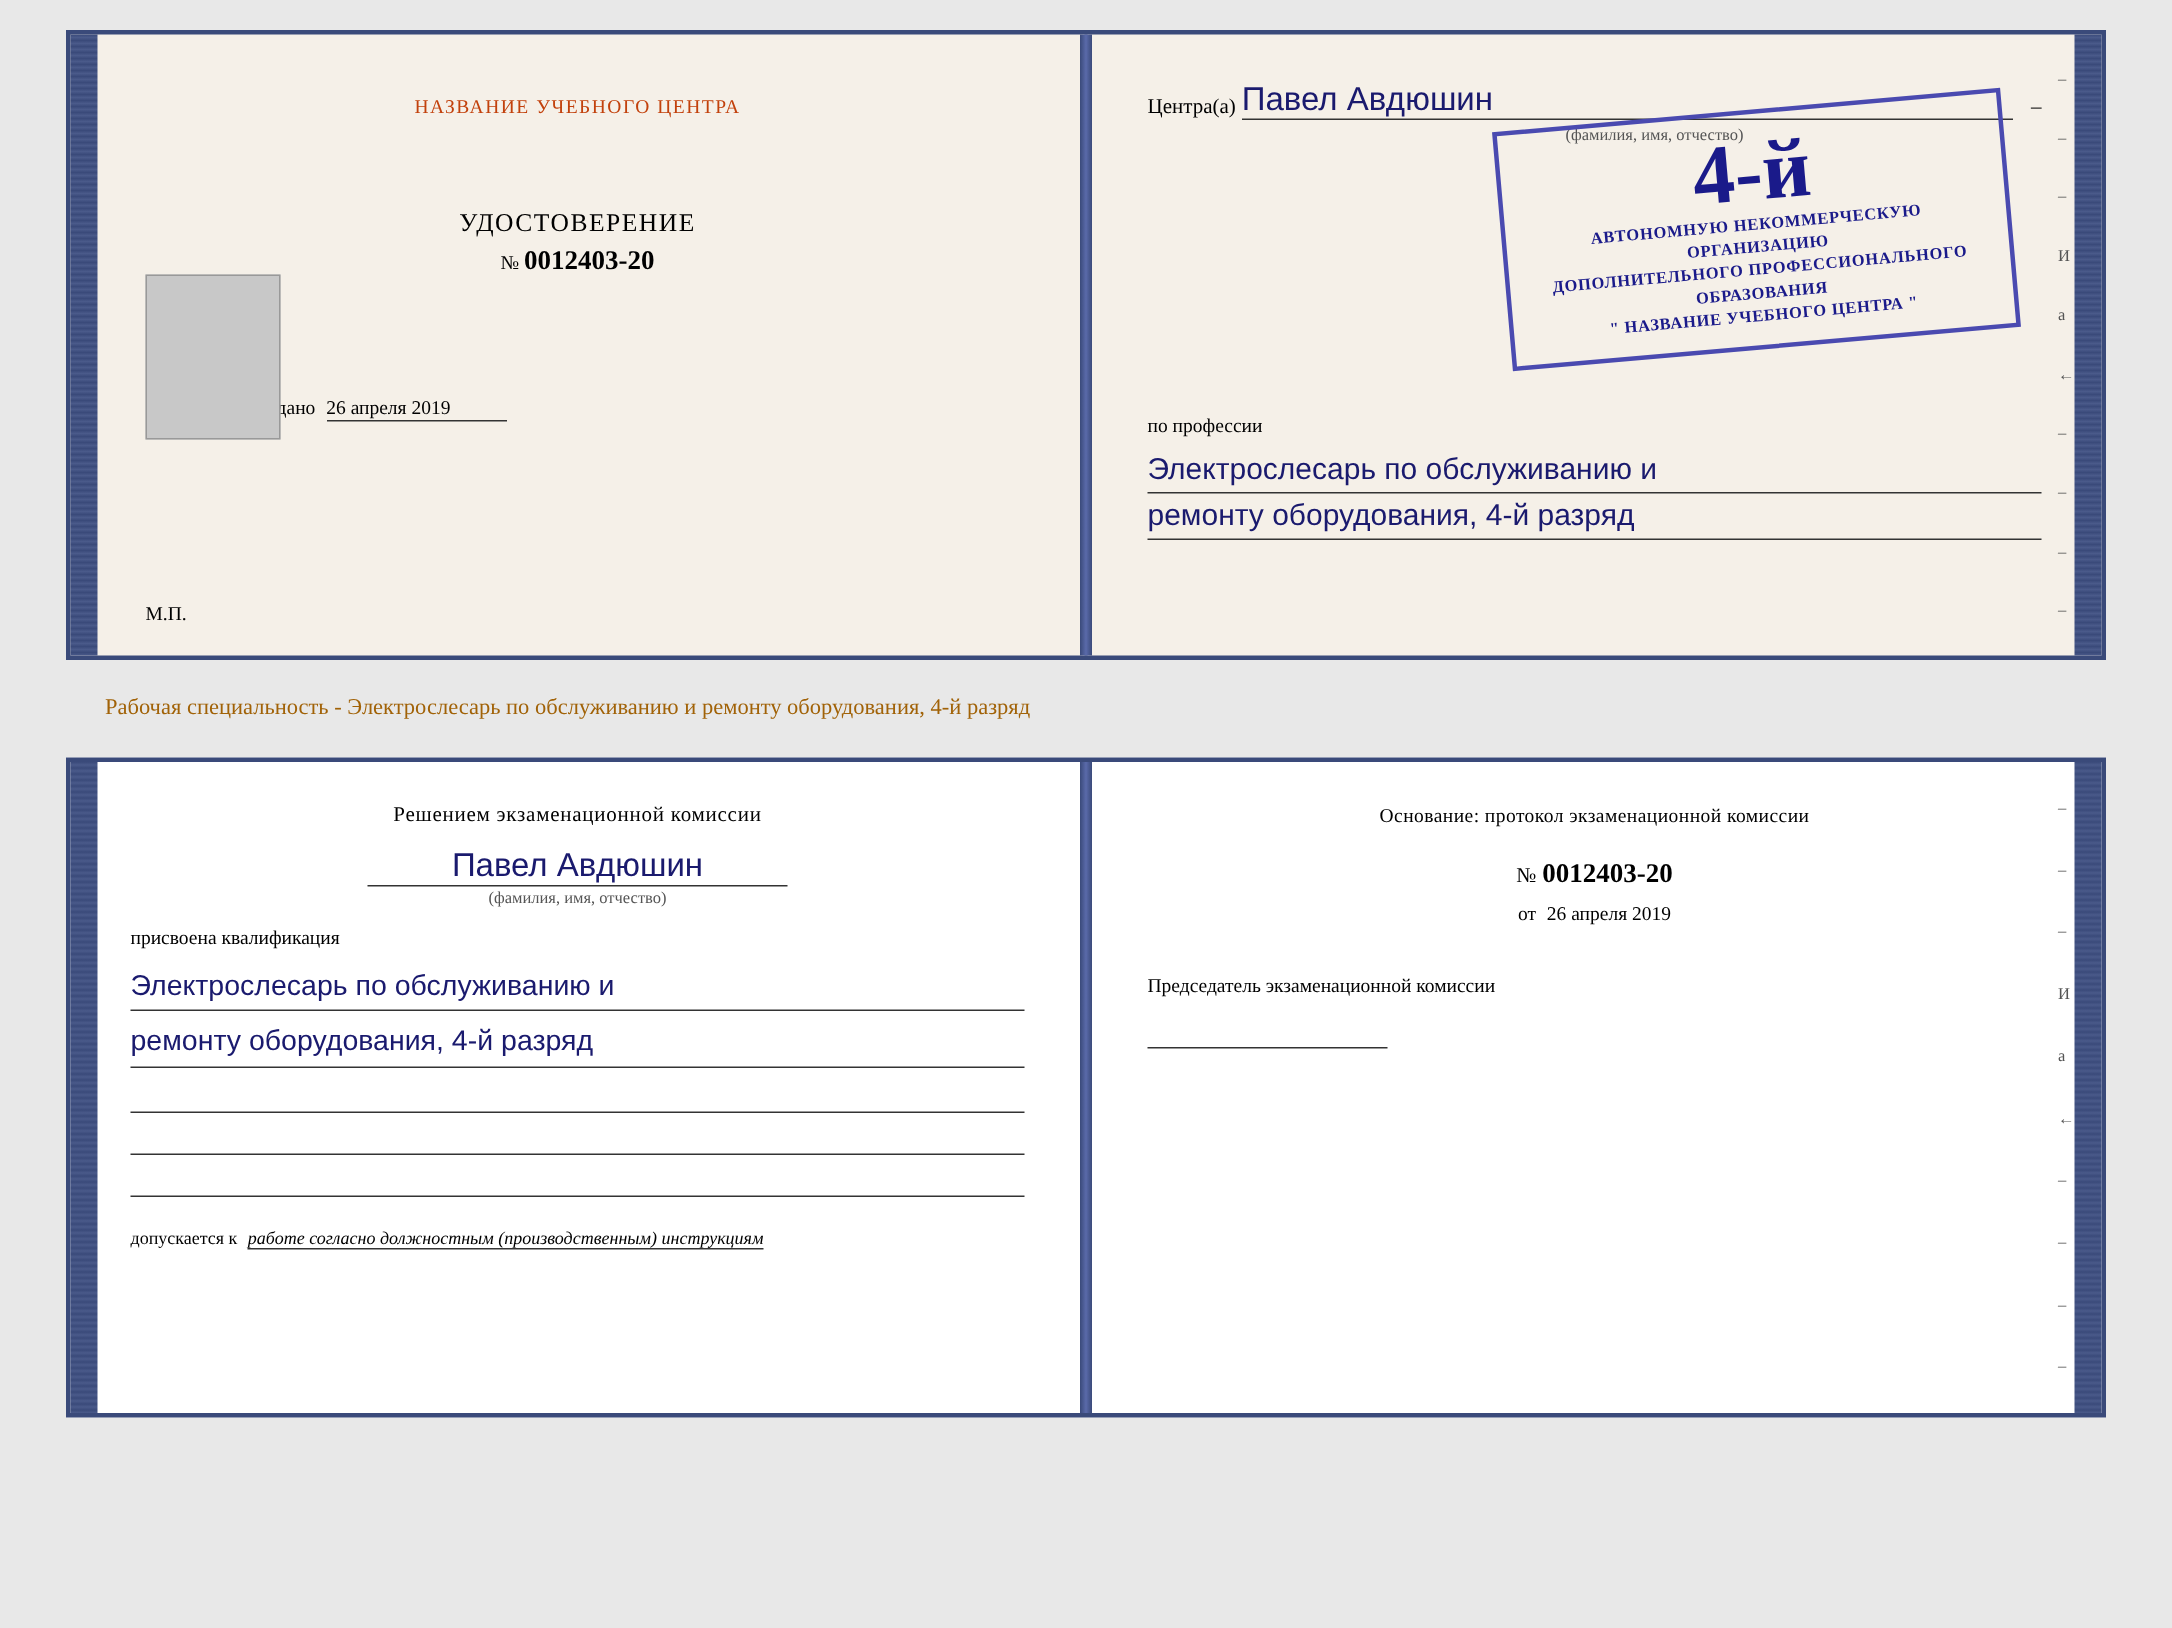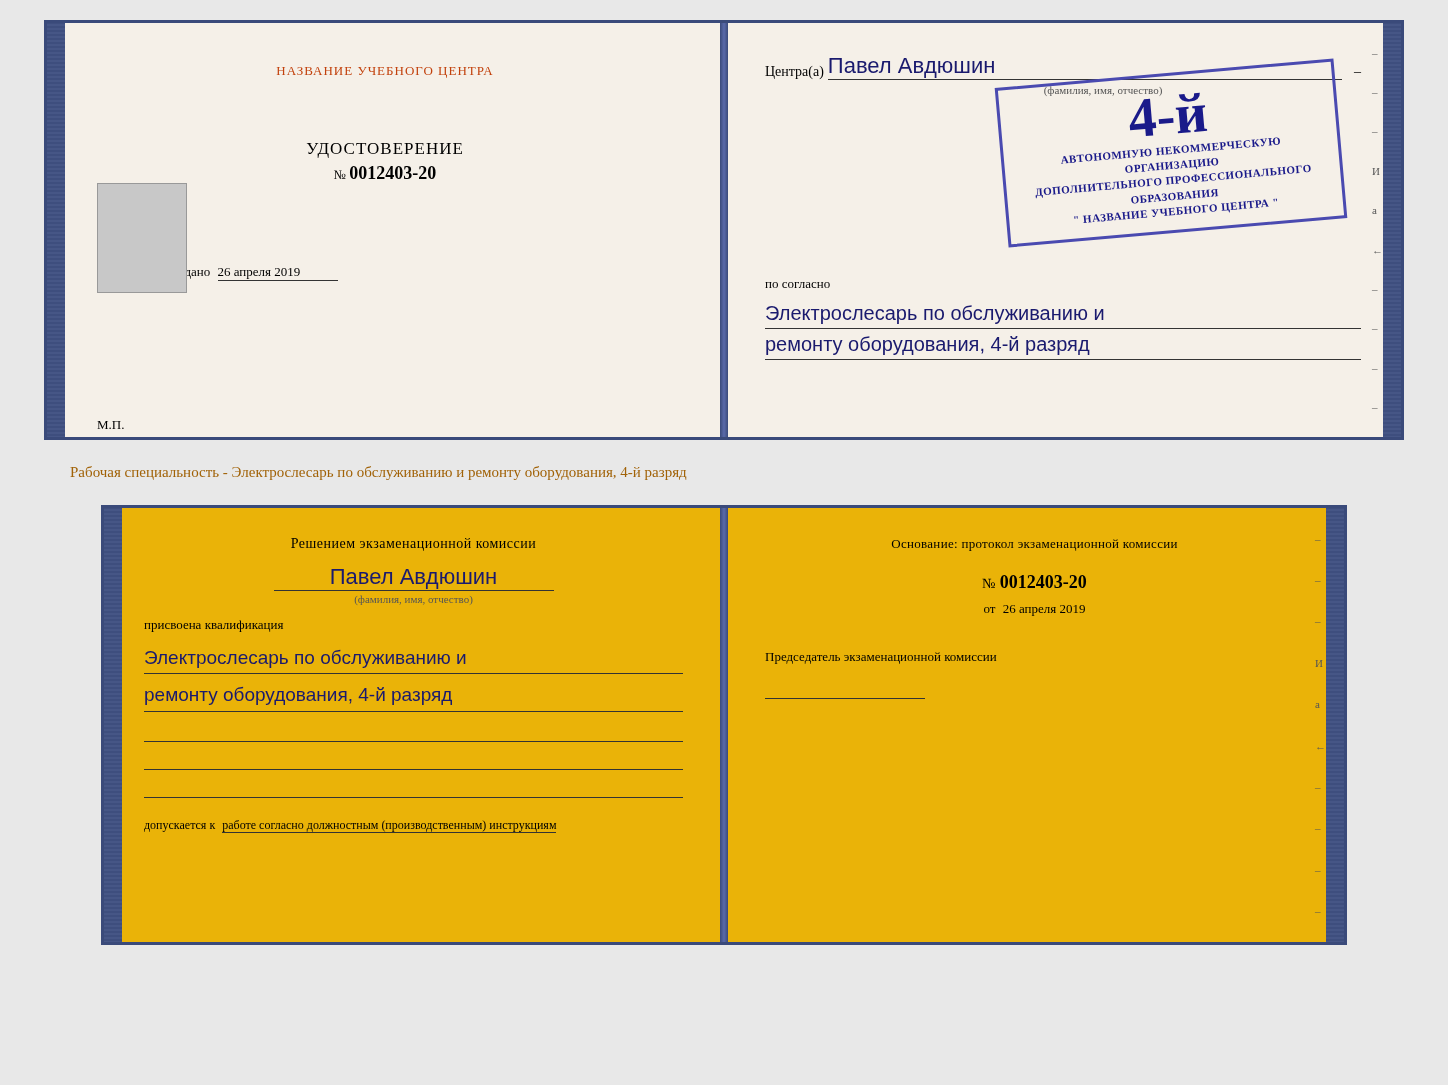--- a/index.html
+++ b/index.html
@@ -104,21 +104,21 @@
     }
 
     .issued-line .underlined {
       border-bottom: 1px solid #333;
       display: inline-block;
       min-width: 120px;
     }
 
     .mp-label {
       position: absolute;
-      bottom: 4px;
+      bottom: 20px;
       left: 50px;
       font-size: 13px;
     }
 
     
     .recipient-line {
       font-size: 14px;
       margin-bottom: 4px;
       display: flex;
       align-items: flex-end;
@@ -208,24 +208,24 @@
     
     .between-text {
       font-size: 15px;
       color: #a16207;
       padding: 8px 50px;
     }
 
     
     .book2 {
       display: flex;
-      width: 1246px;
+      width: 1360px;
       margin: 0 auto;
       border: 3px solid #3a4a7a;
-      background: #eab308;
+      background: #ffffff;
       position: relative;
       min-height: 440px;
     }
 
     .book2-left, .book2-right {
       flex: 1;
       padding: 28px 40px;
       position: relative;
     }
 
@@ -282,20 +282,21 @@
       height: 24px;
       margin-bottom: 4px;
     }
 
     .dopuskaetsya {
       font-size: 12px;
       margin-top: 20px;
     }
 
     .dopuskaetsya .italic-underline {
+      font-style: italic;
       border-bottom: 1px solid #333;
       display: inline;
     }
 
     
     .osnovanie-title {
       font-size: 13px;
       letter-spacing: 0.3px;
       text-align: center;
       margin-bottom: 20px;
@@ -392,21 +393,21 @@
         <span style="font-size:14px; white-space:nowrap;">Центра(а)</span>
         <div style="flex:1; border-bottom:1px solid #333;">
           <span class="recipient-name" style="border-bottom:none;">Павел Авдюшин</span>
         </div>
         <span style="font-size:14px; padding-left:8px;">–</span>
       </div>
       <span class="small-label" style="margin-left:80px;">(фамилия, имя, отчество)</span>
 
 
       <div class="profession-section">
-        <div class="po-professii">по согласно</div>
+        <div class="po-professii">по профессии</div>
         <span class="profession-handwritten">Электрослесарь по обслуживанию и</span>
         <span class="profession-handwritten">ремонту оборудования, 4-й разряд</span>
       </div>
 
       <div class="right-dashes">
         <span>–</span>
         <span>–</span>
         <span>–</span>
         <span>И</span>
         <span>а</span>

